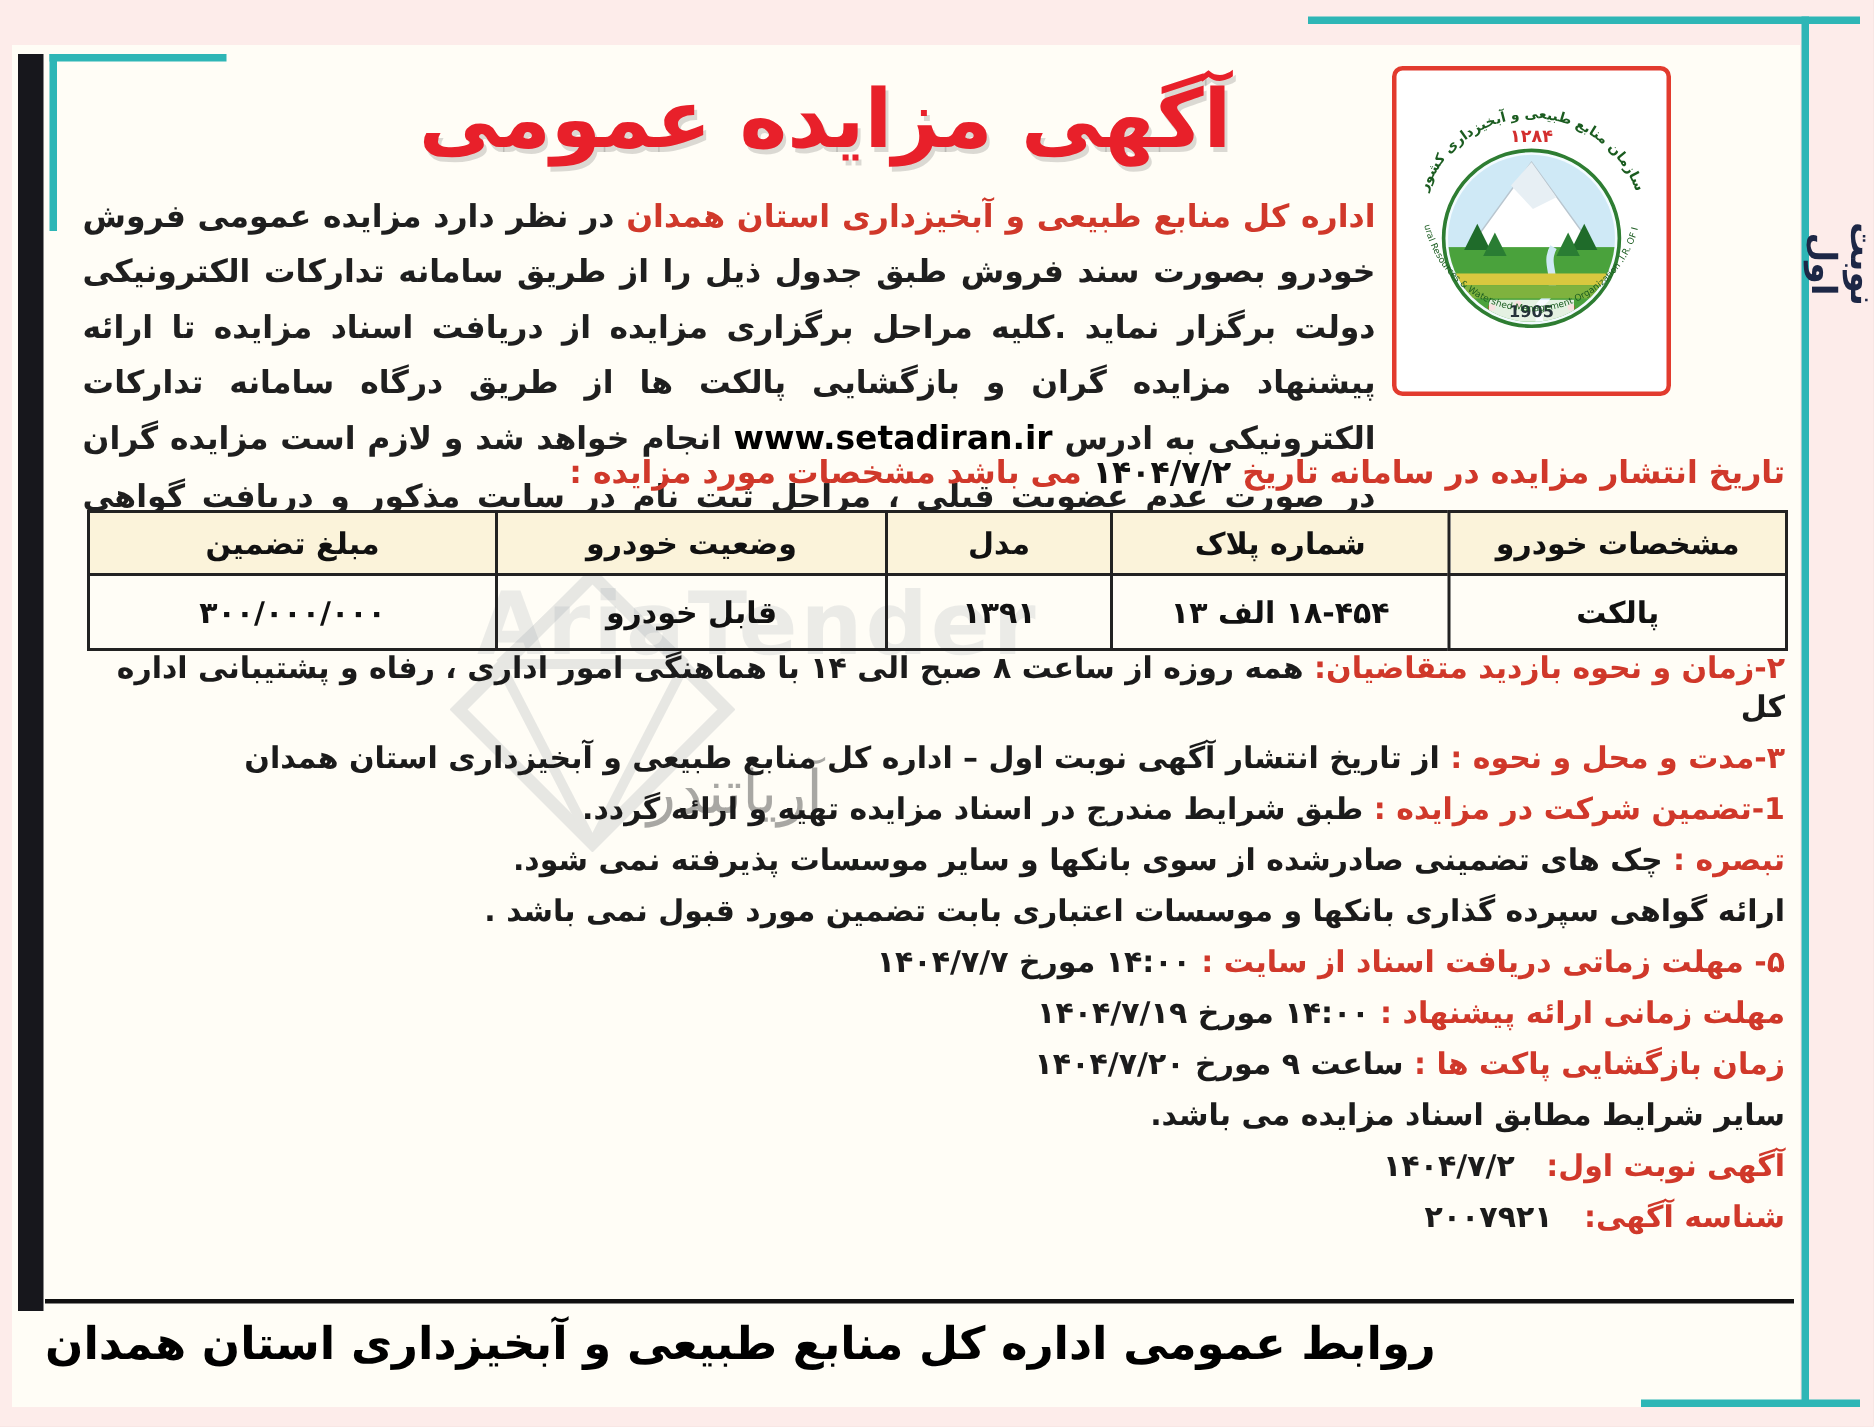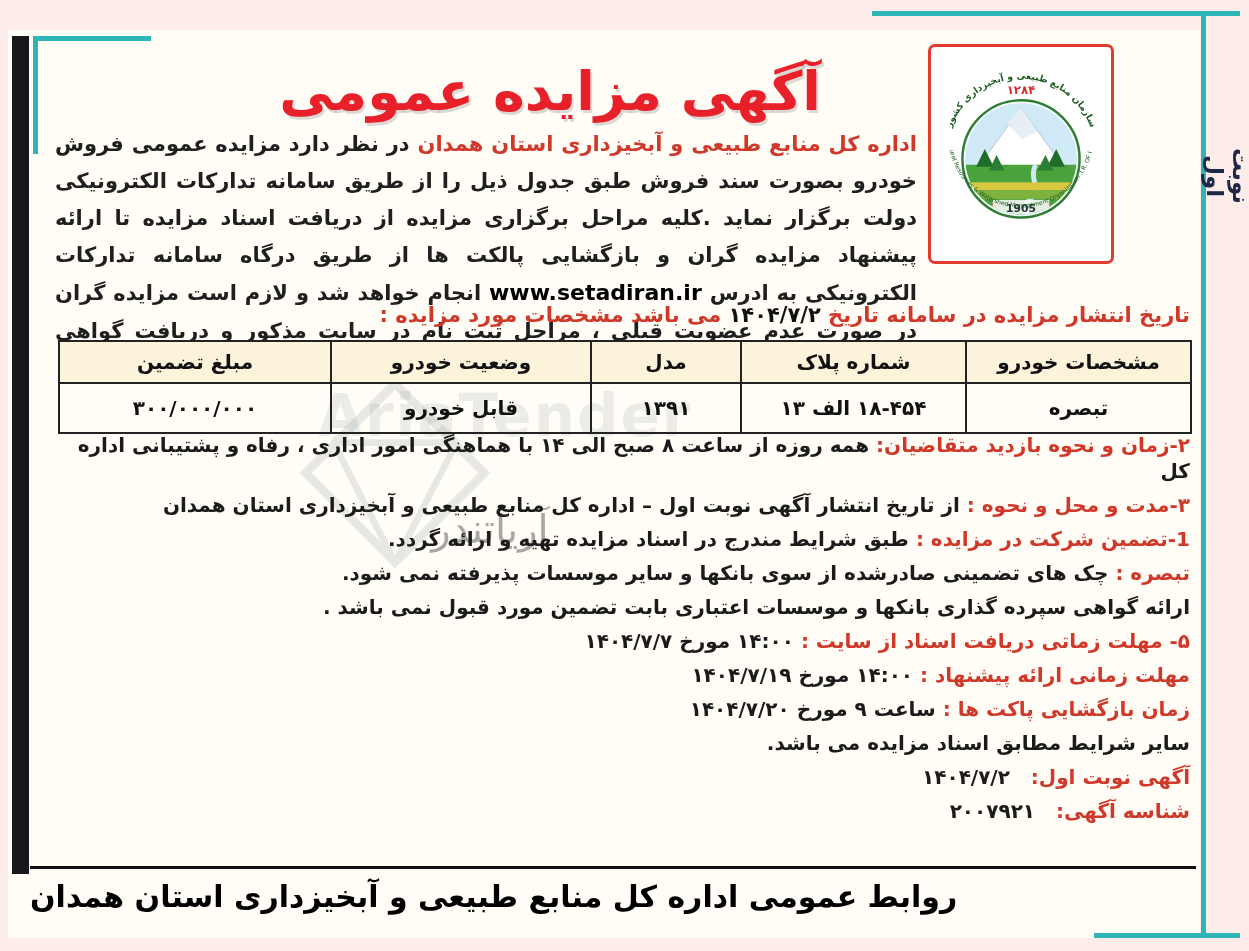--- a/index.html
+++ b/index.html
@@ -21,21 +21,21 @@
     background:#ffffff;border:3px solid #e23b2e;border-radius:7px;
     display:flex;align-items:center;justify-content:center;z-index:3;
   }
   .nobat{
     position:absolute;left:1176px;top:150px;width:104px;text-align:center;
     transform:rotate(90deg);transform-origin:center;
     font-size:23px;font-weight:bold;color:#1d2746;letter-spacing:1px;direction:rtl;z-index:3;
   }
 
   .title{
-    position:absolute;left:120px;top:60px;width:860px;text-align:center;
+    position:absolute;left:120px;top:48px;width:860px;text-align:center;
     font-size:54px;font-weight:bold;color:#e8202a;z-index:2;
     text-shadow:2px 3px 0 rgba(0,0,0,0.14);
   }
 
   .intro{
     position:absolute;left:55px;top:126px;width:862px;z-index:2;
     direction:rtl;text-align:justify;font-size:21px;font-weight:bold;
     color:#1f1f1f;line-height:1.76;
   }
   .intro .hl{color:#d0382a;}
@@ -166,21 +166,21 @@
     </colgroup>
     <tbody>
         <tr>
       <th>مشخصات خودرو</th>
       <th>شماره پلاک</th>
       <th>مدل</th>
       <th>وضعیت خودرو</th>
       <th>مبلغ تضمین</th>
     </tr>
     <tr>
-      <td>تبصره</td>
+      <td>پالکت</td>
       <td>۱۸-۴۵۴ الف ۱۳</td>
       <td>۱۳۹۱</td>
       <td>قابل خودرو</td>
       <td>۳۰۰/۰۰۰/۰۰۰</td>
     </tr>
   </tbody>
     </table>
 
   <div class="items">
     <div class="item"><span class="lbl">۲-زمان و نحوه بازدید متقاضیان:</span><span> همه روزه از ساعت ۸ صبح الی ۱۴ با هماهنگی امور اداری ، رفاه و پشتیبانی اداره کل</span></div>

